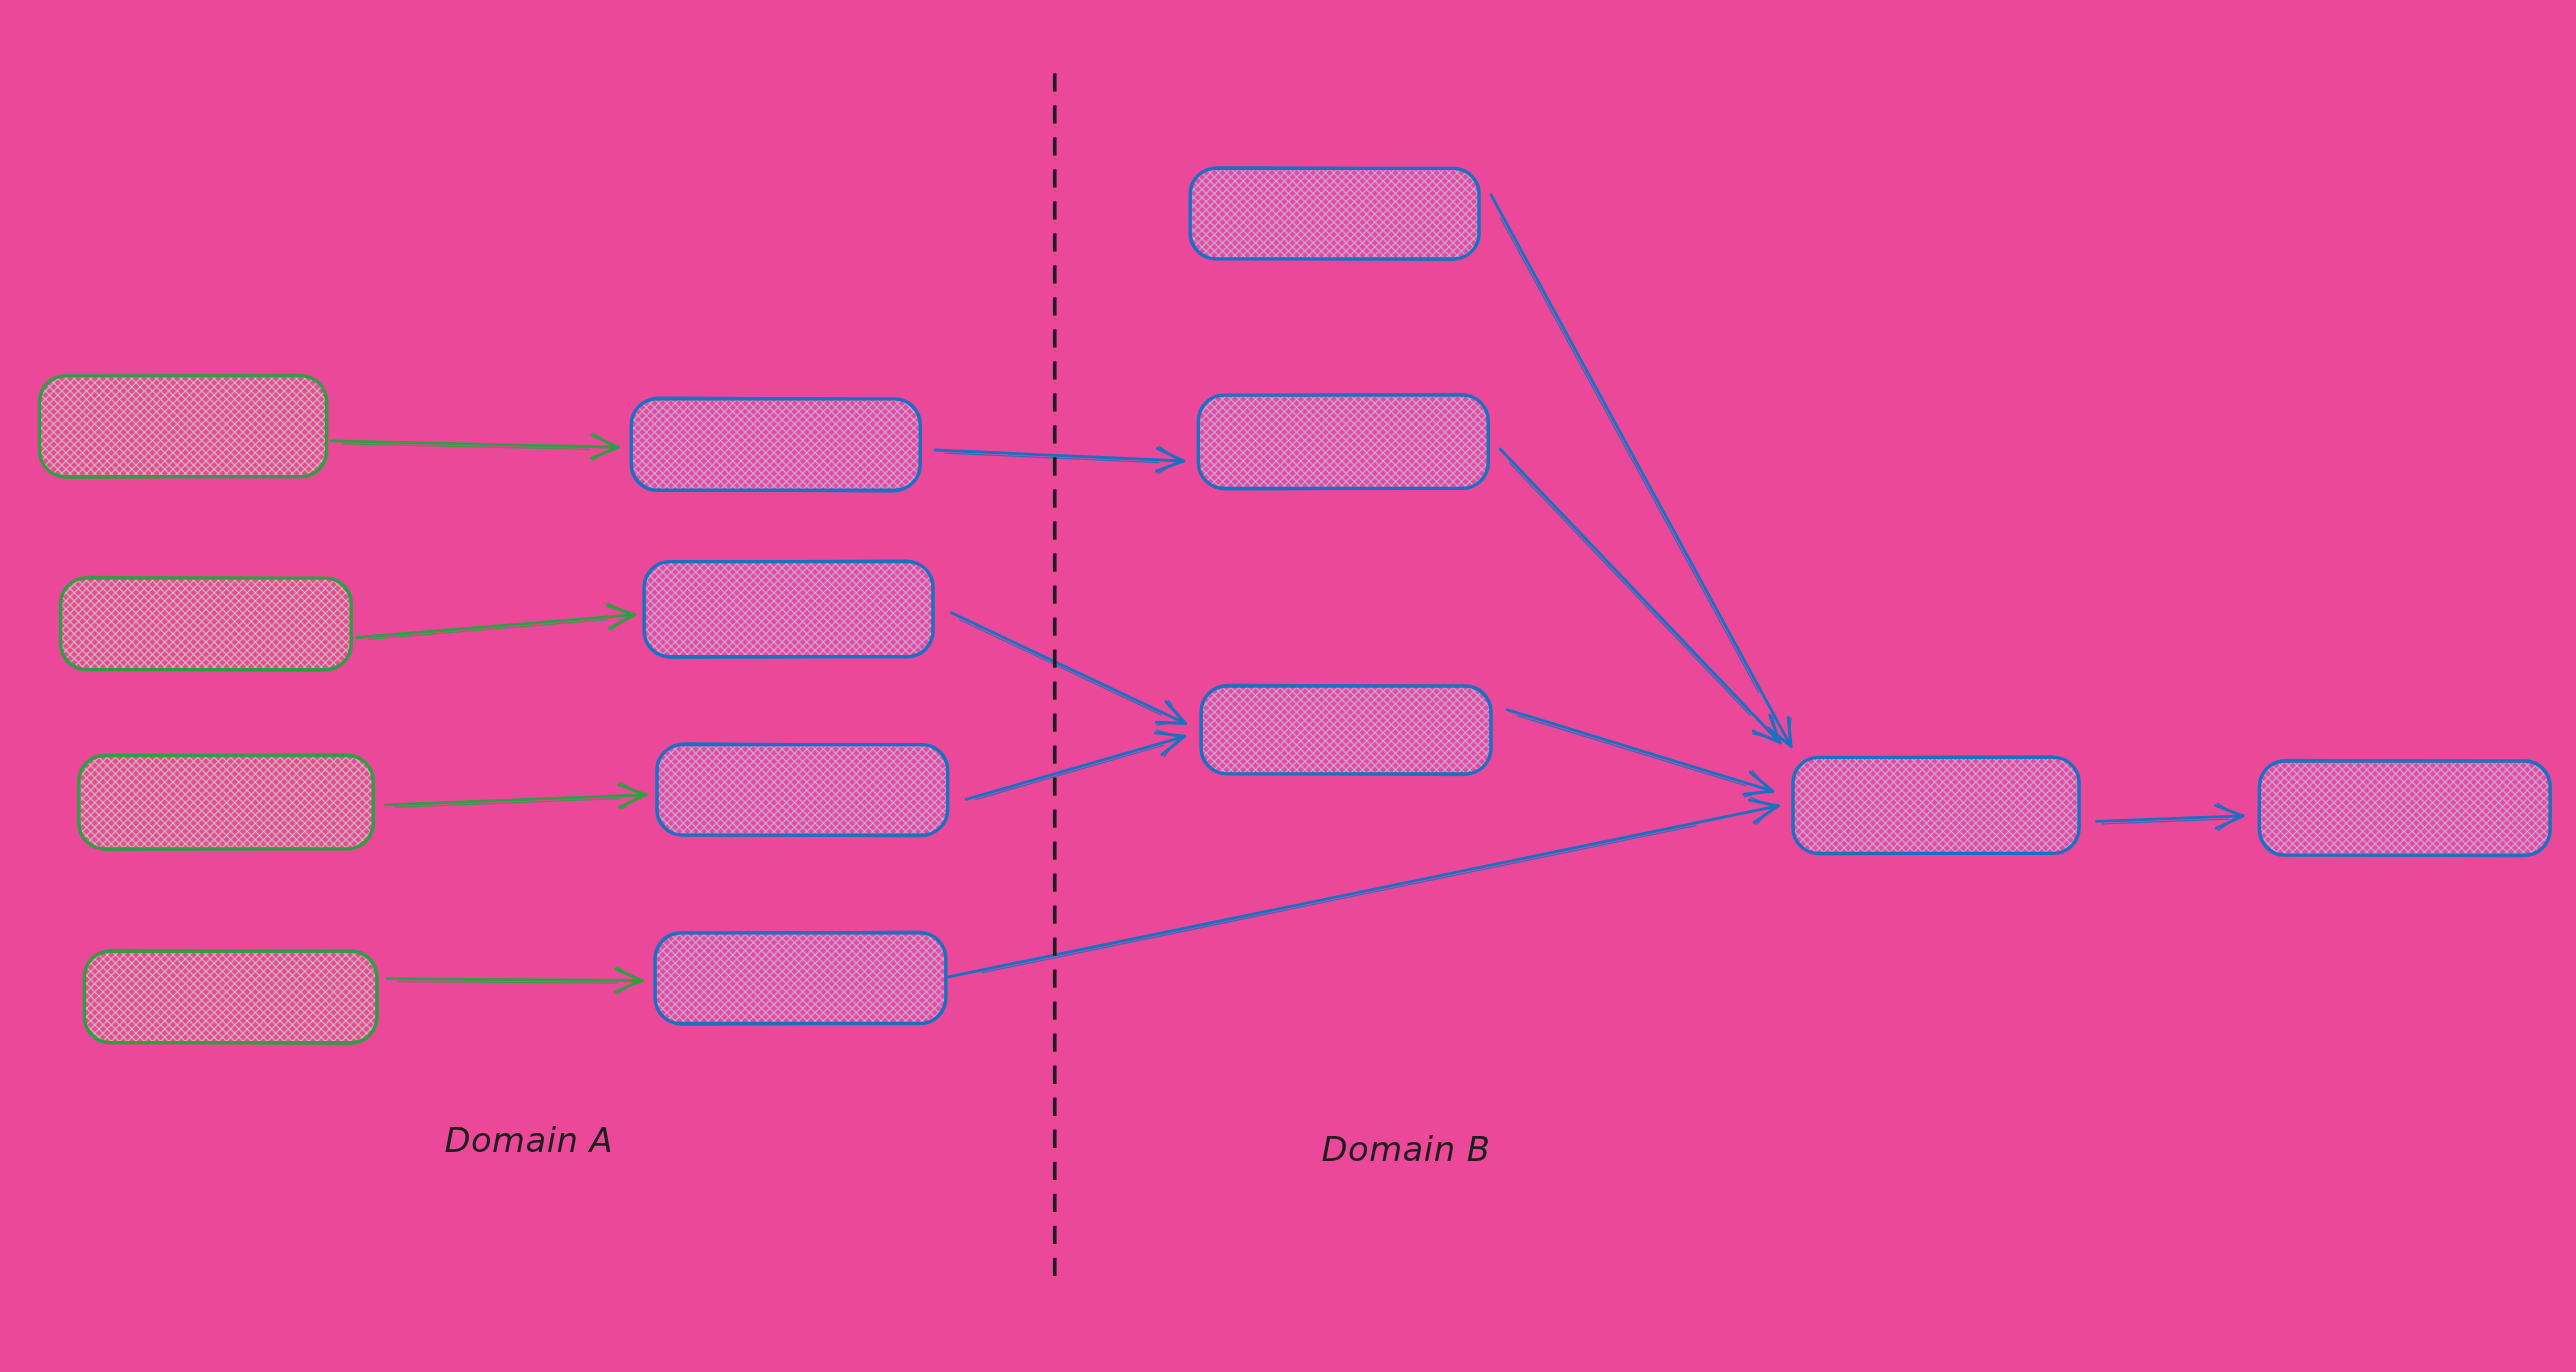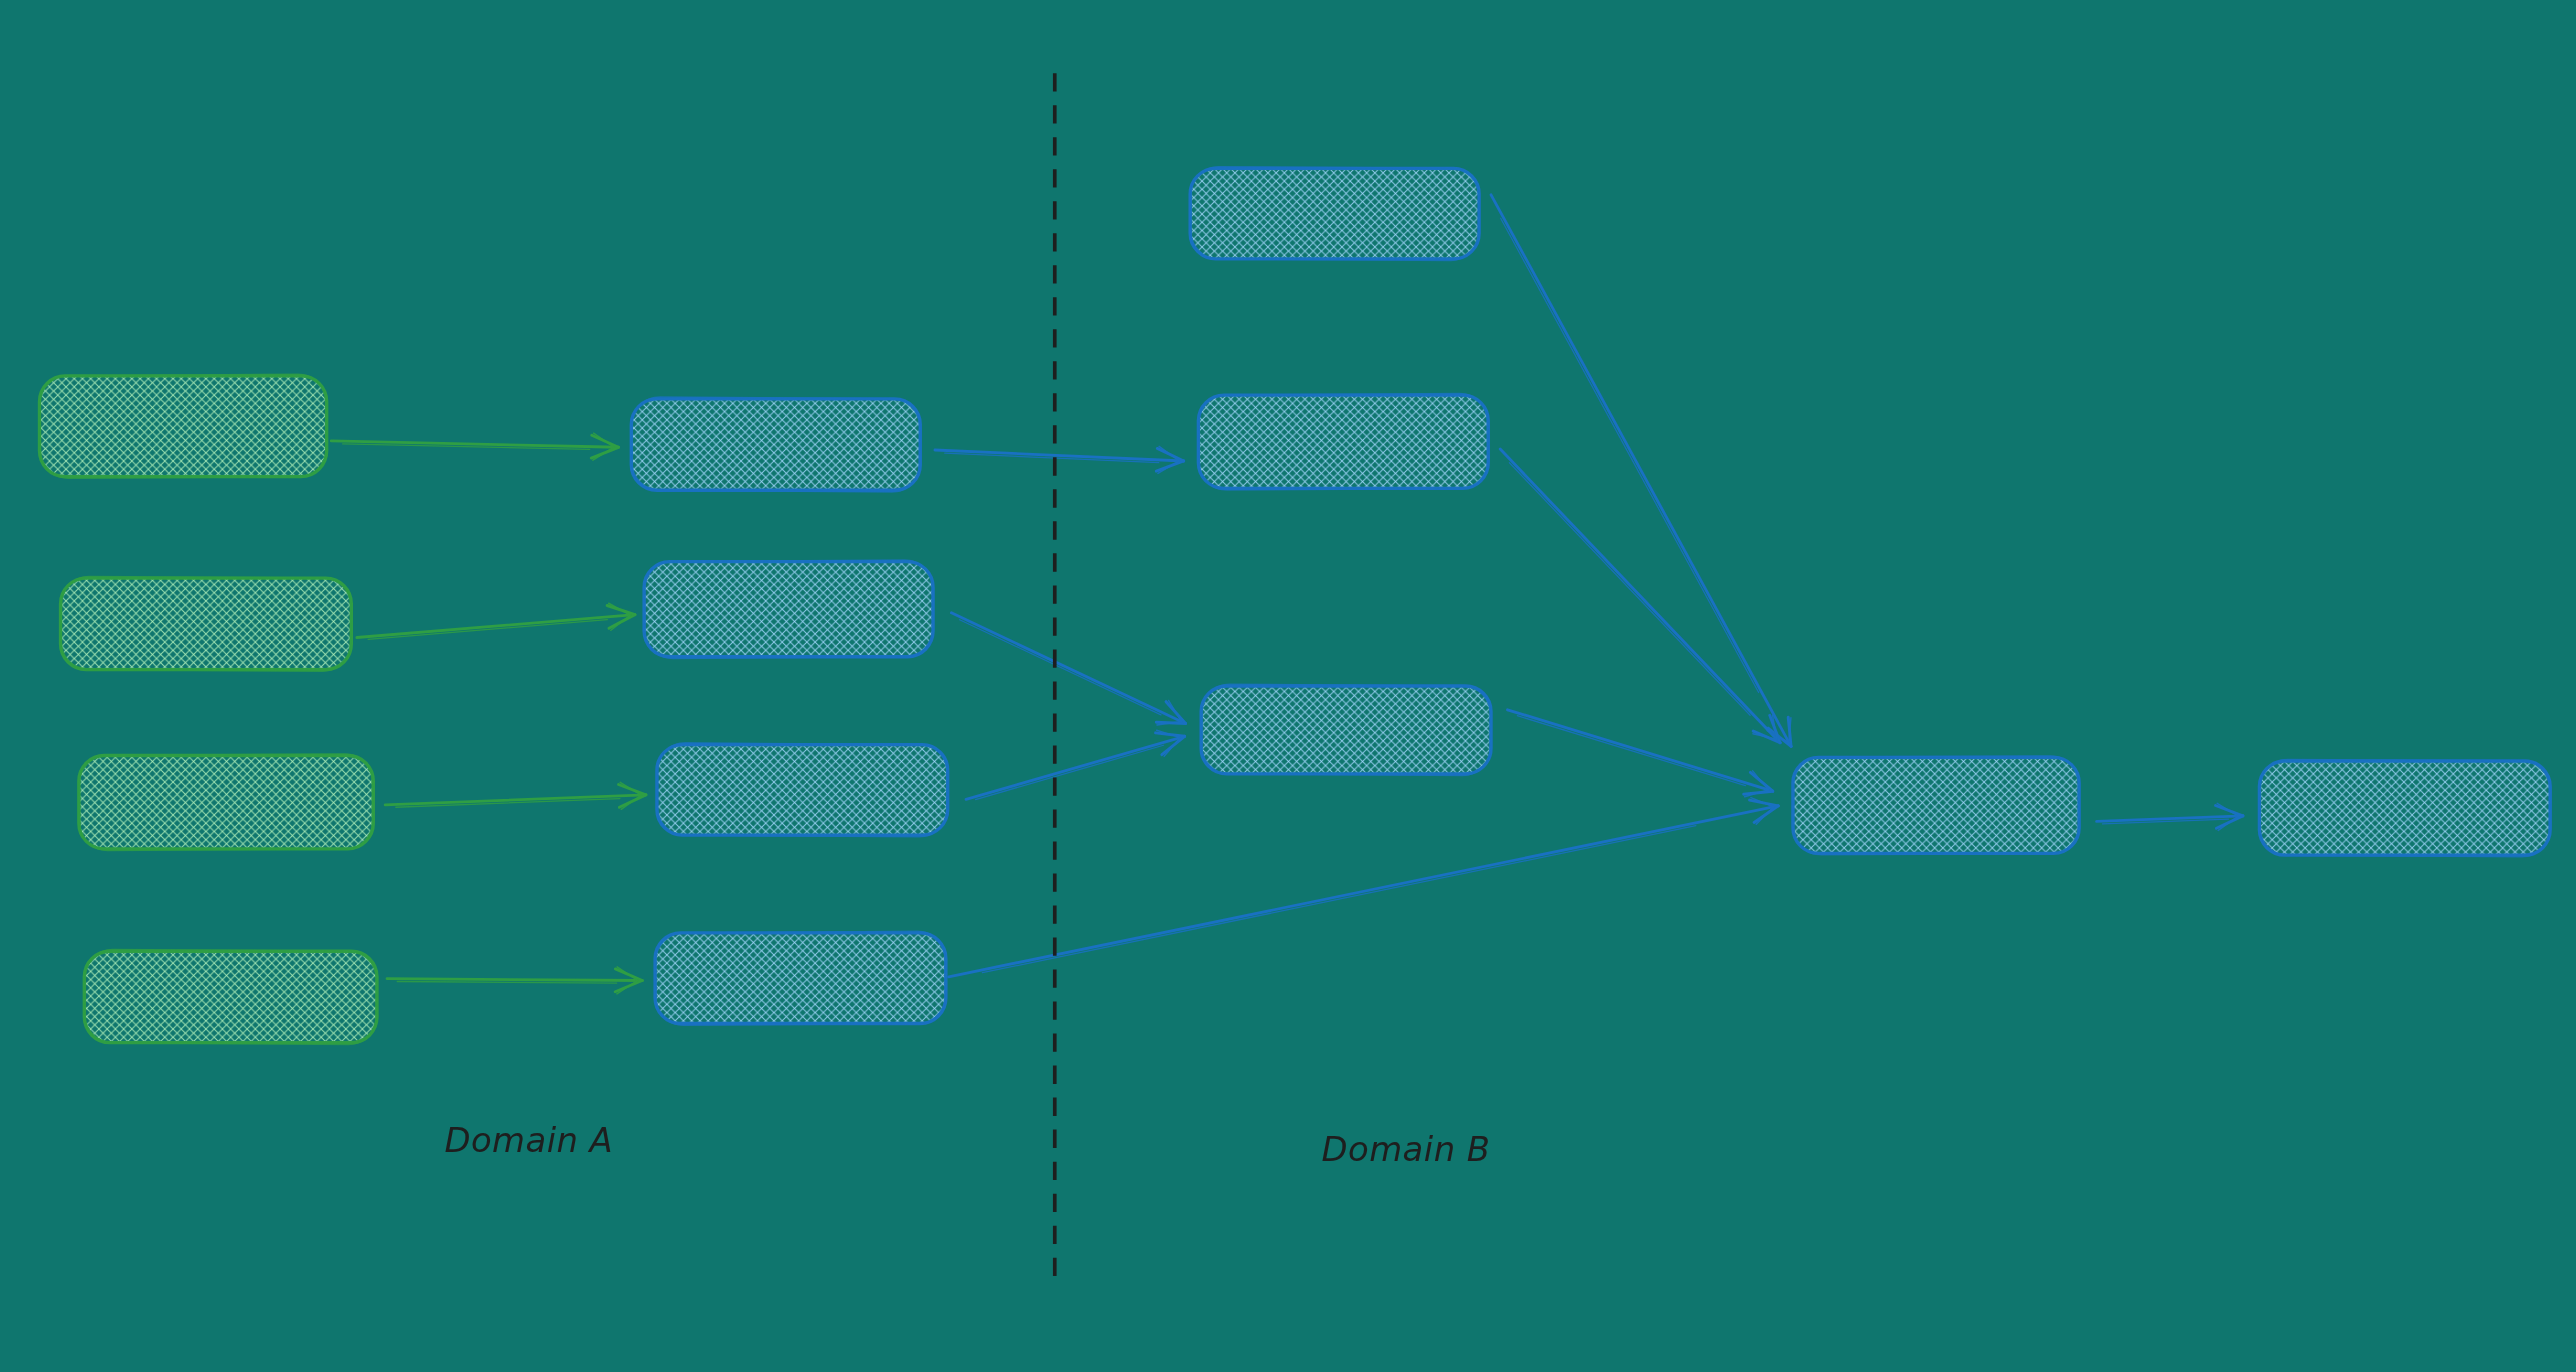--- a/index.html
+++ b/index.html
@@ -4,21 +4,21 @@
 <style>
   html, body {
     margin: 0;
     padding: 0;
     background: #ffffff;
   }
   .canvas-wrap {
     width: 2576px;
     height: 1372px;
     position: relative;
-    background: #0f766e;
+    background: #ec4899;
   }
   svg { display: block; }
   .diagram-label {
     font-family: "DejaVu Sans", sans-serif;
     font-size: 37px;
     letter-spacing: 0.5px;
     font-style: italic;
   }
   .edge line { stroke-linecap: round; }
 </style>

